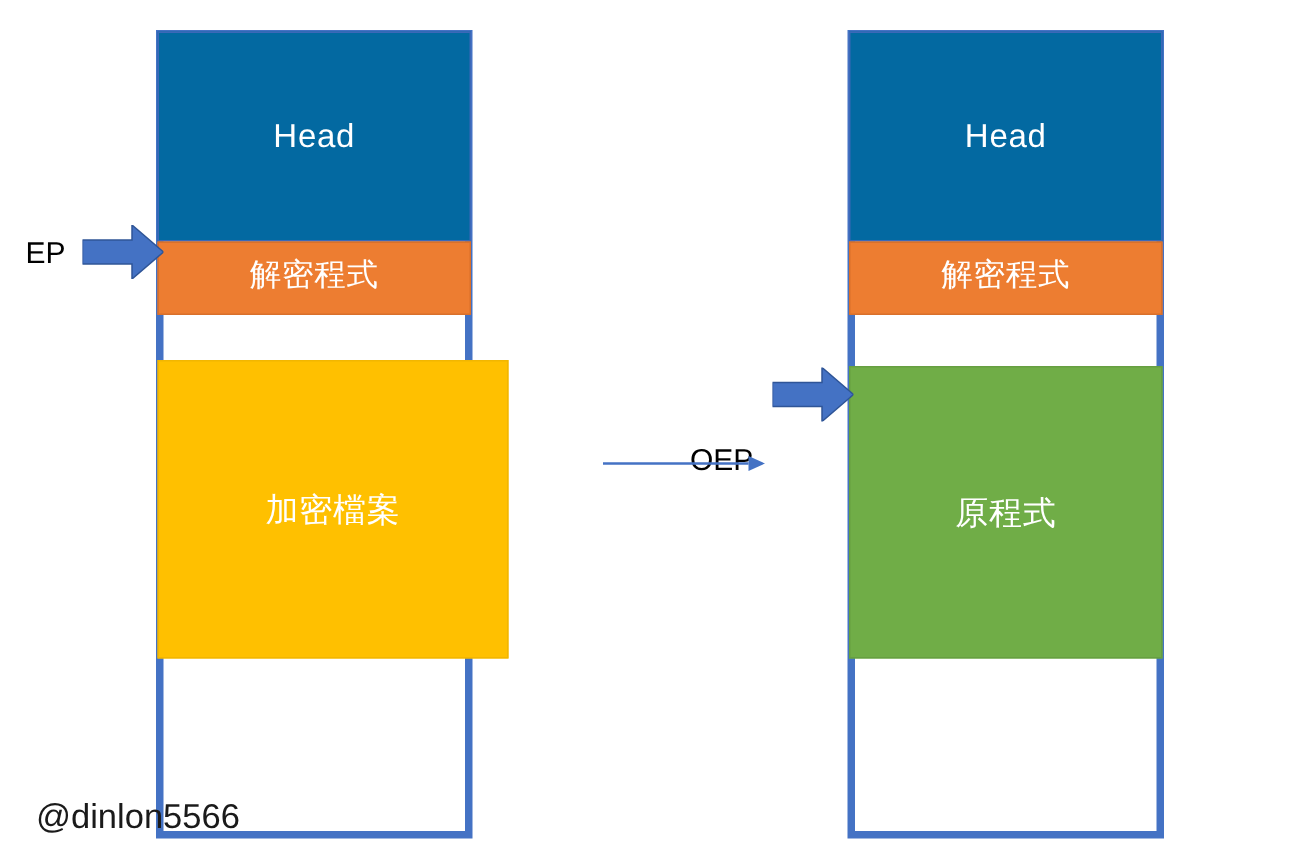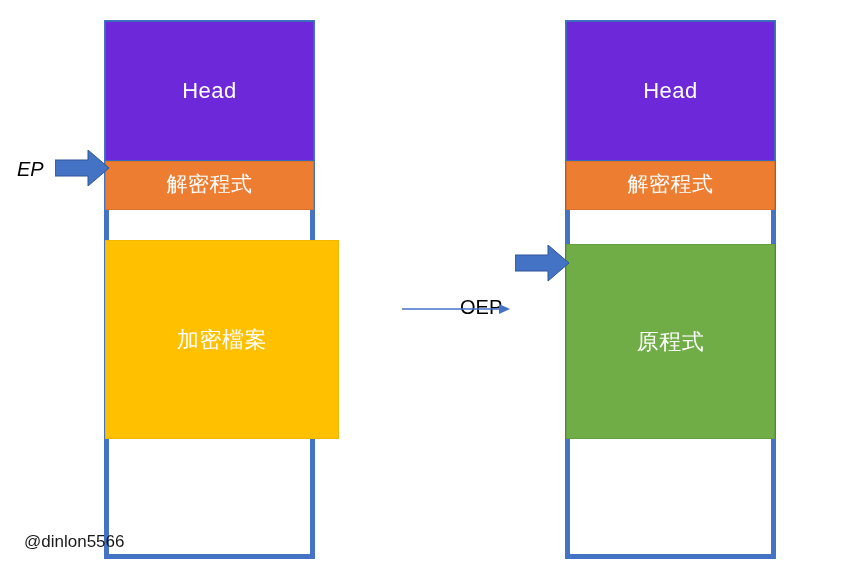--- a/index.html
+++ b/index.html
@@ -40,21 +40,21 @@
     align-items: center;
     justify-content: center;
     color: #ffffff;
     font-size: 21px;
     line-height: 1;
     letter-spacing: 0.5px;
     white-space: nowrap;
     user-select: none;
   }
   .seg-head {
-    background: #6d28d9;
+    background: #0369a1;
     border: 1px solid #3c68b8;
     font-size: 22px;
   }
   .seg-decrypt {
     background: #ED7D31;
     border: 1px solid #d9702b;
     font-size: 21px;
     font-family: Liberation Mono, monospace;
   }
   .seg-encrypted {
@@ -88,38 +88,38 @@
   .arrow-oep { left: 515px; top: 245px; }
 
   
   .arrow-label {
     position: absolute;
     color: #000000;
     font-size: 20px;
     line-height: 1;
     white-space: nowrap;
   }
-  .label-ep  { left: 17px;  top: 159px; font-style: italic; }
+  .label-ep  { left: 17px;  top: 159px; }
   .label-oep { left: 460px; top: 253px; margin-top: 44px; }
 
   
   .connector {
     position: absolute;
     left: 400px;
     top: 297px;
     width: 110px;
     height: 24px;
   }
 
   
   .watermark {
     position: absolute;
     left: 24px;
     top: 533px;
-    font-size: 17px;
+    font-size: 23px;
     color: #1a1a1a;
     line-height: 1;
     white-space: nowrap;
   }
 </style>
 </head>
 <body>
 
 <div id="canvas">
 

